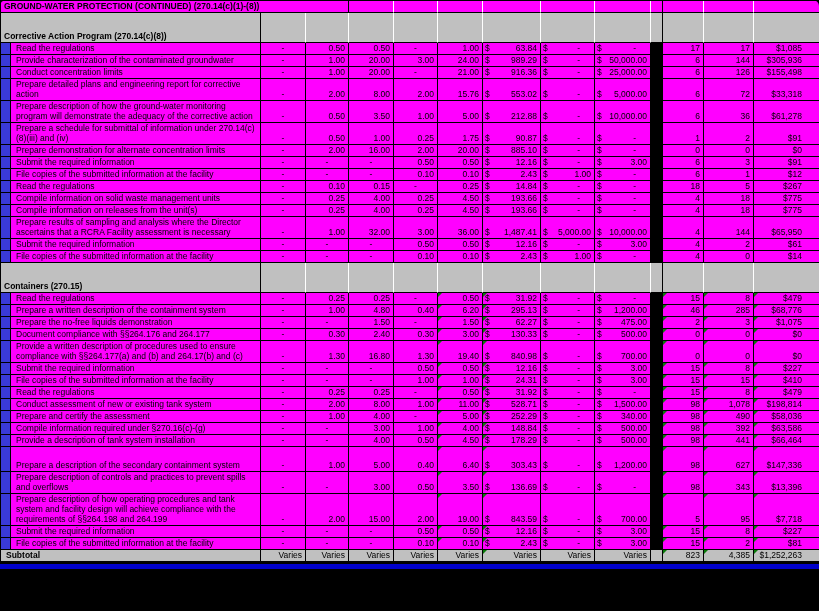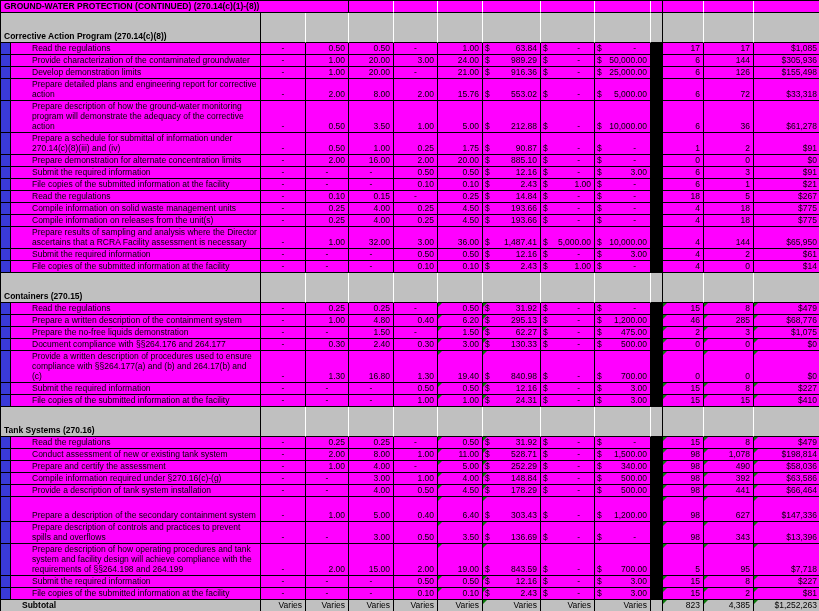--- a/index.html
+++ b/index.html
@@ -1,31 +1,31 @@
 <!DOCTYPE html>
 <html><head>
 <meta charset="utf-8">
 <style>
   html,body{margin:0;padding:0;}
   body{background:#000;font-family:"Liberation Sans",sans-serif;}
-  .screen{width:819px;height:611px;overflow:hidden;background:#000;display:flex;flex-direction:column;}
+  .screen{width:819px;height:611px;overflow:hidden;background:#000;display:flex;flex-direction:column;border-radius:6px;}
   table{border-collapse:separate;border-spacing:0;table-layout:fixed;width:819px;border-top:1px solid #000;border-left:1px solid #000;}
   td{font-size:8.5px;line-height:10px;color:#000;vertical-align:bottom;padding:0 2px 1px 2px;
      border-right:1px solid #000;border-bottom:1px solid #000;background:#FF00FF;overflow:hidden;
      word-wrap:break-word;position:relative;}
   tr.r{height:12px;}
   tr.tall{height:25px;margin-left:20px;}
   td.a{background:#3A3AD8;padding:0;}
-  td.lbl{padding-left:21px;text-align:left;}
+  td.lbl{padding-left:5px;text-align:left;}
   td.num{text-align:right;padding-right:3px;}
   td.dash{text-align:center;}
   td.money{text-align:right;padding-right:3px;}
   td.money .ds{float:left;}
   td.money .mdash{margin-right:11px;}
-  td.amt{text-align:right;padding-right:2px;}
+  td.amt{text-align:right;padding-right:17px;}
   td.div{background:#000;border-right:1px solid #000;}
   tr.banner{height:10px;}
   tr.banner td{background:#FF00FF;font-weight:bold;}
   tr.subheader{height:30px;}
   tr.subheader td{background:#C0C0C0;font-weight:bold;}
   td.hlbl{white-space:nowrap;border-right:1px solid #000;padding-left:3px;}
   td.fill{border-right:1px solid #fff;}
   tr.subtotal{height:12px;}
   tr.subtotal td{background:#C0C0C0;}
   tr.subtotal td.lbl{font-weight:bold;}
@@ -112,21 +112,21 @@
           <td class="money"><span class="ds">$</span><span class="mv">989.29</span></td>
           <td class="money"><span class="ds">$</span><span class="mv mdash">-</span></td>
           <td class="money"><span class="ds">$</span><span class="mv">50,000.00</span></td>
           <td class="div"></td>
           <td class="num">6</td>
           <td class="num">144</td>
           <td class="amt">$305,936</td>
         </tr>
         <tr class="r">
           <td class="a"></td>
-          <td class="lbl">Develop demonstration limits</td>
+          <td class="lbl">Conduct concentration limits</td>
           <td class="dash">-</td>
           <td class="num">1.00</td>
           <td class="num">20.00</td>
           <td class="dash">-</td>
           <td class="num">21.00</td>
           <td class="money"><span class="ds">$</span><span class="mv">916.36</span></td>
           <td class="money"><span class="ds">$</span><span class="mv mdash">-</span></td>
           <td class="money"><span class="ds">$</span><span class="mv">25,000.00</span></td>
           <td class="div"></td>
           <td class="num">6</td>
@@ -220,21 +220,21 @@
           <td class="dash">-</td>
           <td class="dash">-</td>
           <td class="num">0.10</td>
           <td class="num">0.10</td>
           <td class="money"><span class="ds">$</span><span class="mv">2.43</span></td>
           <td class="money"><span class="ds">$</span><span class="mv">1.00</span></td>
           <td class="money"><span class="ds">$</span><span class="mv mdash">-</span></td>
           <td class="div"></td>
           <td class="num">6</td>
           <td class="num">1</td>
-          <td class="amt">$21</td>
+          <td class="amt">$12</td>
         </tr>
         <tr class="r">
           <td class="a"></td>
           <td class="lbl">Read the regulations</td>
           <td class="dash">-</td>
           <td class="num">0.10</td>
           <td class="num">0.15</td>
           <td class="dash">-</td>
           <td class="num">0.25</td>
           <td class="money"><span class="ds">$</span><span class="mv">14.84</span></td>
@@ -444,35 +444,20 @@
           <td class="dash">-</td>
           <td class="num">1.00</td>
           <td class="num fl">1.00</td>
           <td class="money fl"><span class="ds">$</span><span class="mv">24.31</span></td>
           <td class="money"><span class="ds">$</span><span class="mv mdash">-</span></td>
           <td class="money"><span class="ds">$</span><span class="mv">3.00</span></td>
           <td class="div"></td>
           <td class="num fl">15</td>
           <td class="num fl">15</td>
           <td class="amt fl">$410</td>
-        </tr>
-        <tr class="subheader">
-          <td class="hlbl" colspan="2">Tank Systems (270.16)</td>
-          <td class="fill"></td>
-          <td class="fill"></td>
-          <td class="fill"></td>
-          <td class="fill"></td>
-          <td class="fill"></td>
-          <td class="fill"></td>
-          <td class="fill"></td>
-          <td class="fill"></td>
-          <td class="div"></td>
-          <td class="fill"></td>
-          <td class="fill"></td>
-          <td class="fill"></td>
         </tr>
         <tr class="r">
           <td class="a"></td>
           <td class="lbl">Read the regulations</td>
           <td class="dash">-</td>
           <td class="num">0.25</td>
           <td class="num">0.25</td>
           <td class="dash">-</td>
           <td class="num fl">0.50</td>
           <td class="money fl"><span class="ds">$</span><span class="mv">31.92</span></td>

